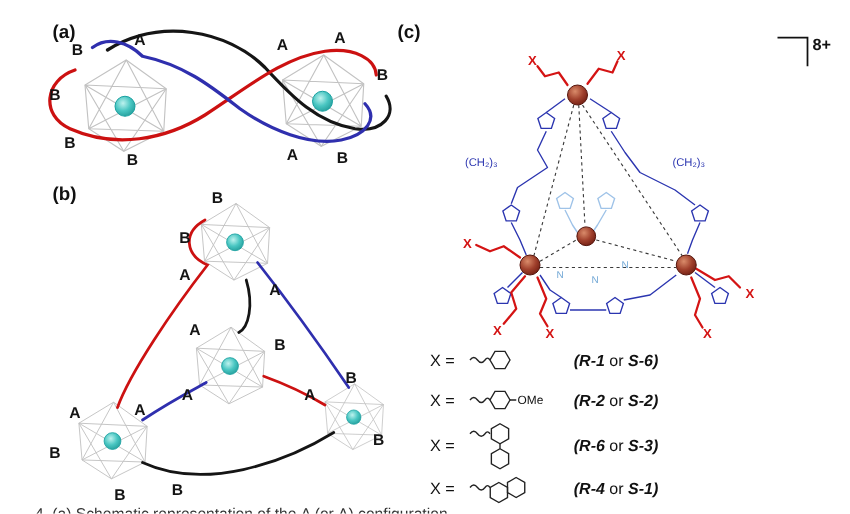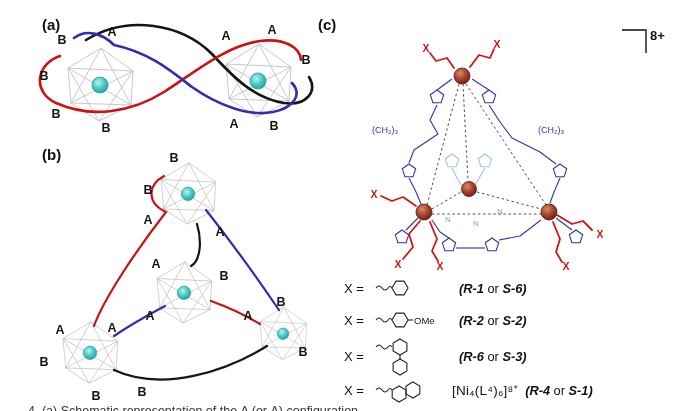--- a/index.html
+++ b/index.html
@@ -232,19 +232,18 @@
   <span class="variant"><span class="var-rs">(R-6</span><span class="var-or"> or </span><span class="var-rs">S-3)</span></span>
 </div>
 
 <div class="row" style="left:344px;top:374px;height:32px;">
   <span class="xeq">X =</span>
   <svg class="ricon" viewBox="0 0 78 30">
     <path class="squig" d="M2,15 q3,-4 6,0 q3,4 6,0 q2,-3 4,0"></path>
     <polygon class="hex" points="25.1,11 32,15 32,23 25.1,27 18.2,23 18.2,15"></polygon>
     <polygon class="hex" points="38.9,7 45.8,11 45.8,19 38.9,23 32,19 32,11"></polygon>
   </svg>
-  <span class="formula">[Ni₄(L⁴)₆]⁸⁺</span>
   <span class="variant"><span class="var-rs">(R-4</span><span class="var-or"> or </span><span class="var-rs">S-1)</span></span>
 </div>
 
 <div id="caption">4. (a) Schematic representation of the Δ (or Λ) configuration</div>
 
 </div>
 
 </body></html>

